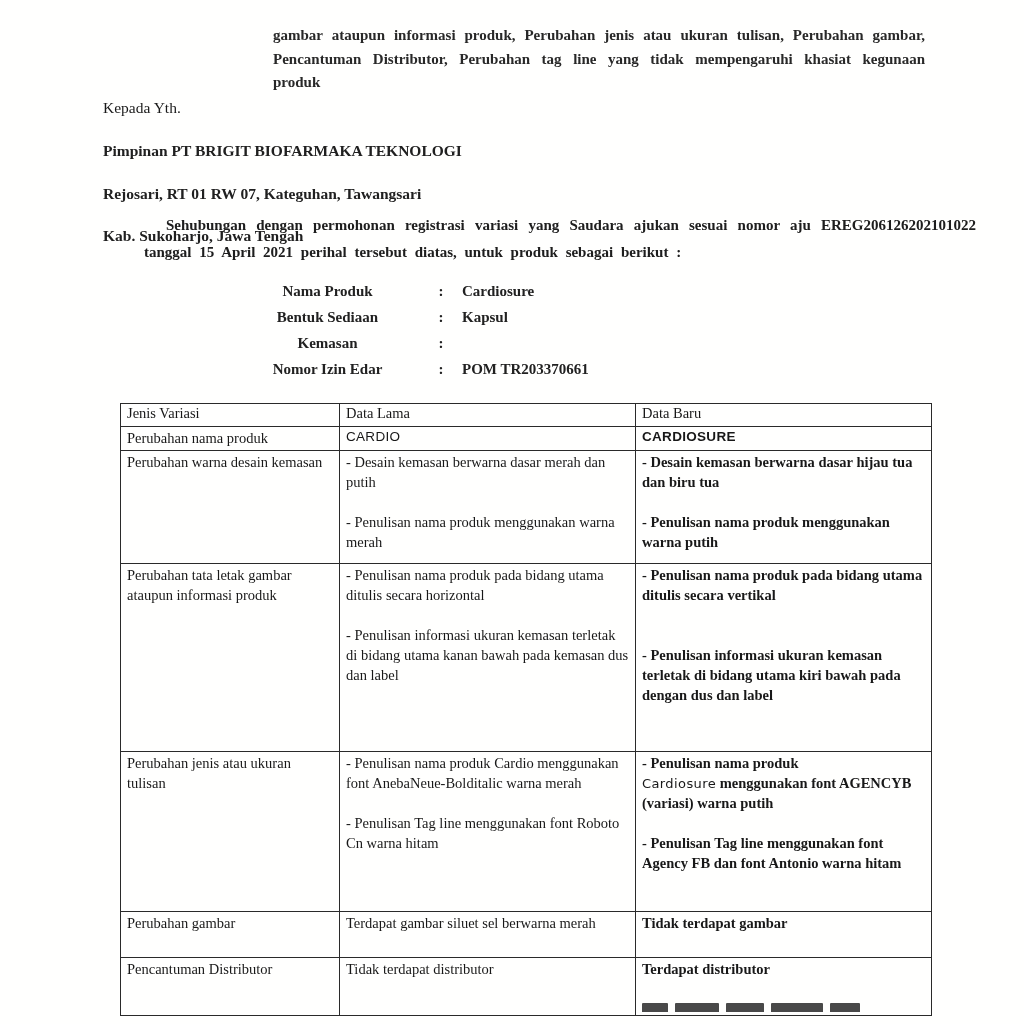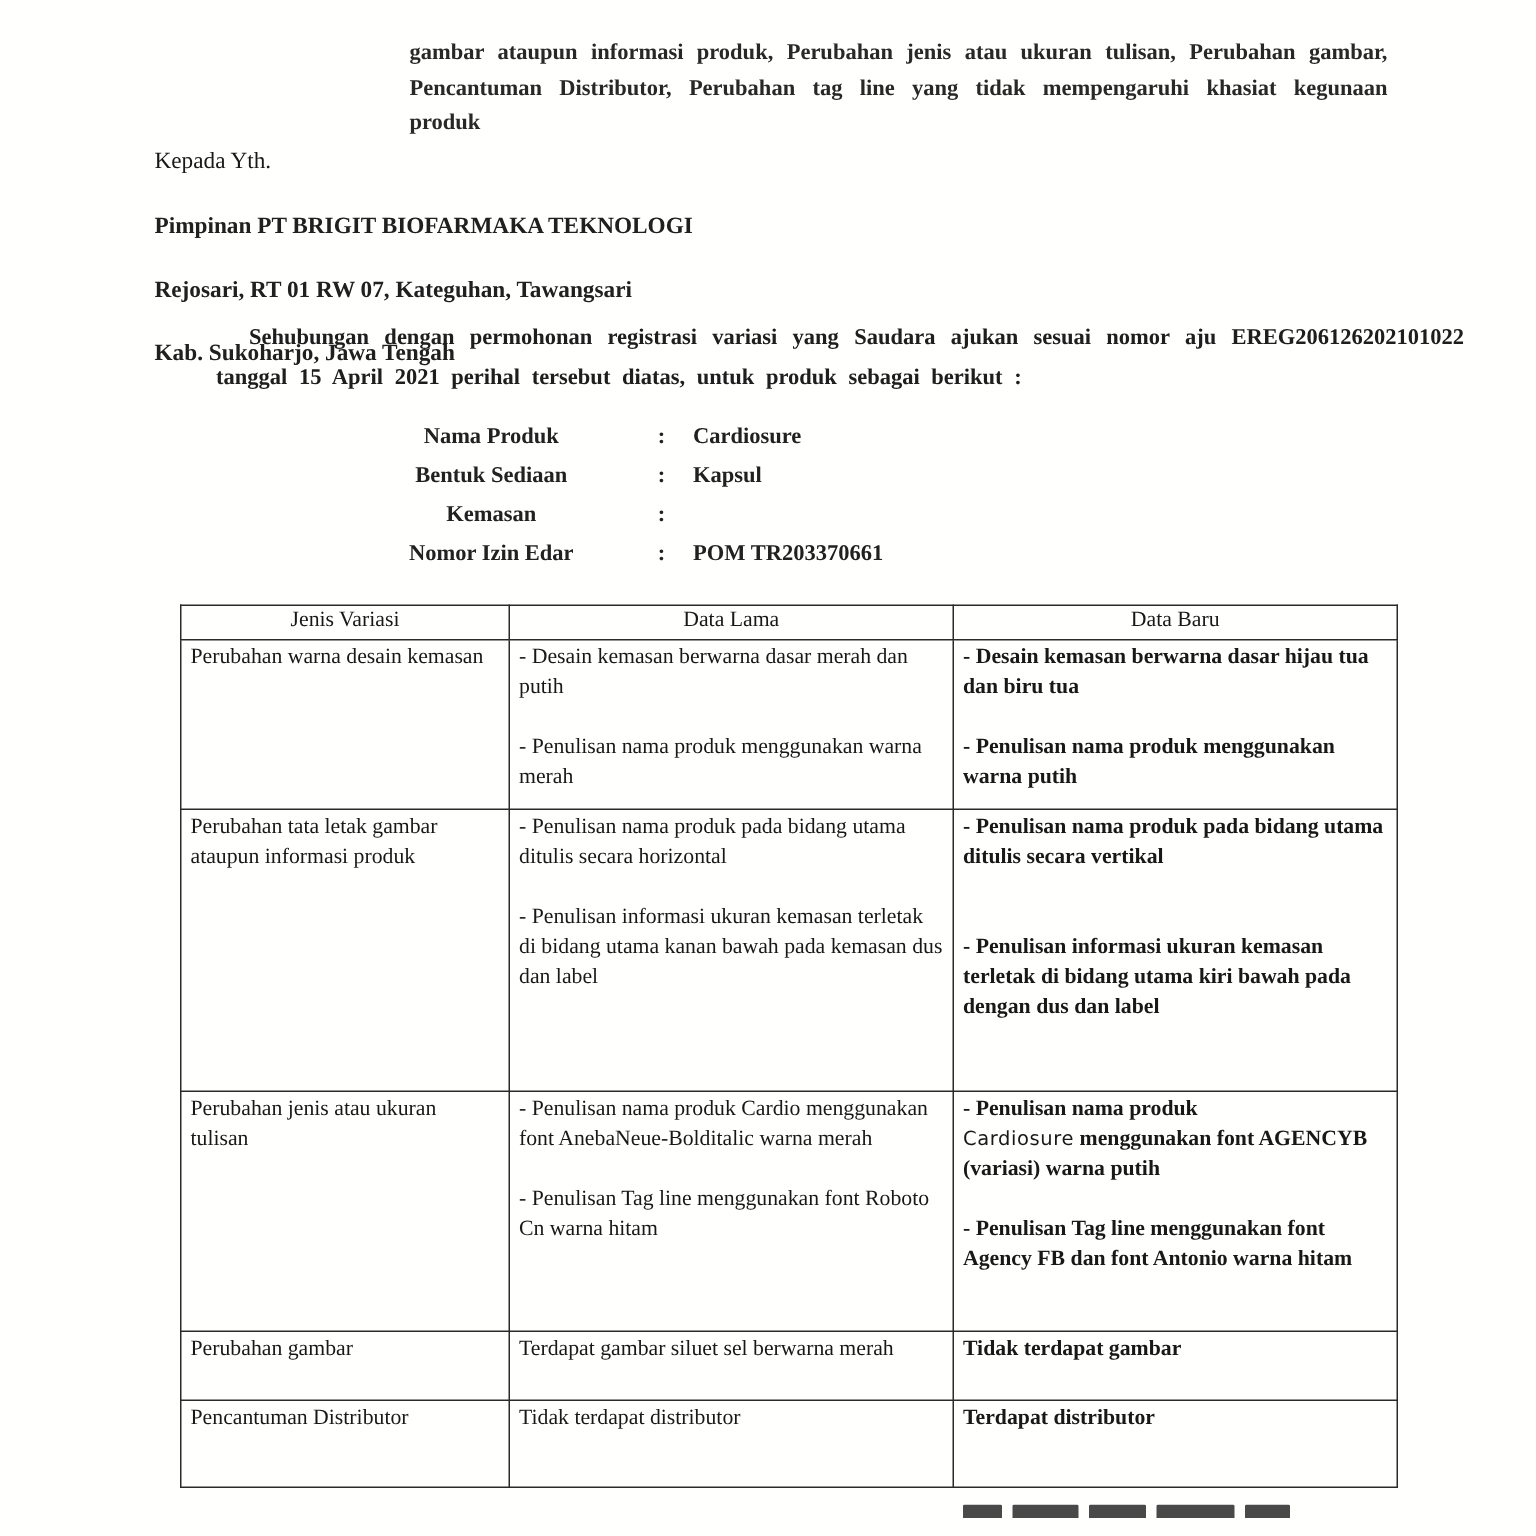--- a/index.html
+++ b/index.html
@@ -31,21 +31,21 @@
     position:absolute;left:120px;top:403px;width:811px;
     border-collapse:collapse;table-layout:fixed;font-size:14.5px;color:#1a1a1a;
   }
   .vartable col.c1{width:219px;}
   .vartable col.c2{width:296px;}
   .vartable col.c3{width:296px;}
   .vartable th,.vartable td{
     border:1.7px solid #2c2c2c;vertical-align:top;padding:1px 6px 2px 6px;
     text-align:left;overflow:hidden;
   }
-  .vartable th{font-weight:normal;text-align:center;}
+  .vartable th{font-weight:normal;}
   .cell{white-space:pre-line;line-height:1.38;}
   .new{font-weight:bold;}
   .sans{font-family:"Liberation Sans",sans-serif;font-size:13.5px;letter-spacing:0.3px;}
   .sans-bold{font-family:"Liberation Sans",sans-serif;font-size:13.5px;font-weight:bold;letter-spacing:0.3px;}
   .word-alt-font{
     font-family:"DejaVu Sans",sans-serif;font-weight:400;font-size:13px;
     letter-spacing:0.4px;
   }
   tr.h-hdr{height:23px;} tr.h-r1{height:23px;} tr.h-r2{height:113px;}
   tr.h-r3{height:188px;} tr.h-r4{height:160px;} tr.h-r5{height:46px;} tr.h-r6{height:58px;}
@@ -98,20 +98,31 @@
         <col class="c1">
         <col class="c2">
         <col class="c3">
       </colgroup>
     <tbody>
         <tr class="h-hdr">
       <th>Jenis Variasi</th>
       <th>Data Lama</th>
       <th>Data Baru</th>
     </tr>
+    <tr class="h-r1">
+      <td>
+            <div class="cell">Perubahan nama produk</div>
+          </td>
+      <td>
+            <div class="cell sans">CARDIO</div>
+          </td>
+      <td>
+            <div class="cell sans-bold">CARDIOSURE</div>
+          </td>
+    </tr>
     <tr class="h-r2">
       <td>
             <div class="cell">Perubahan warna desain kemasan</div>
           </td>
       <td>
             <div class="cell">- Desain kemasan berwarna dasar merah dan putih
 
 - Penulisan nama produk menggunakan warna merah</div>
           </td>
       <td>

